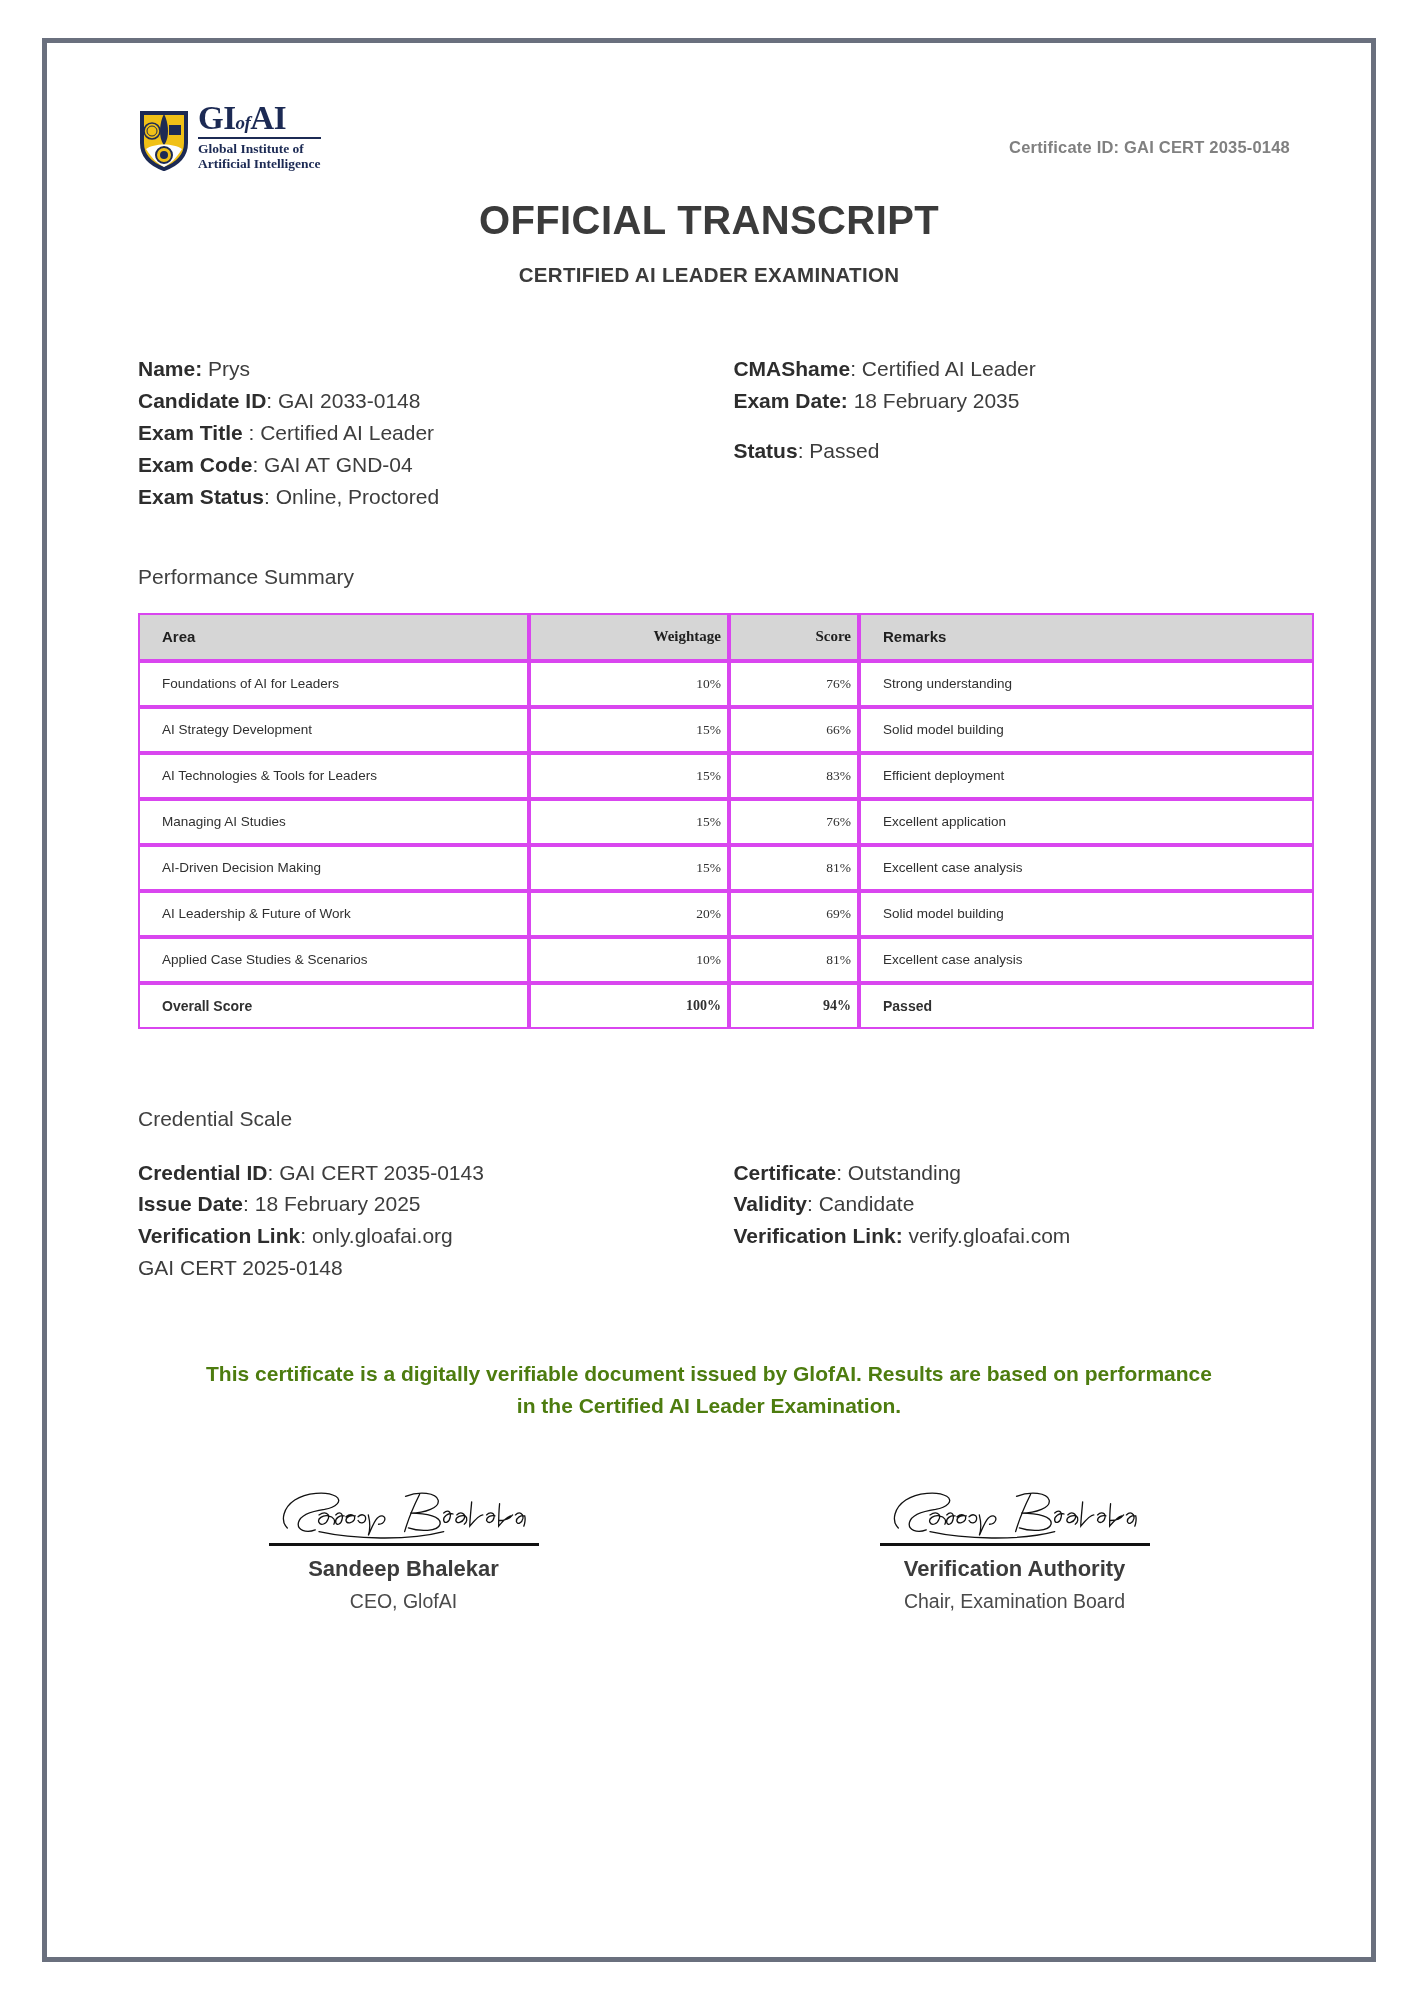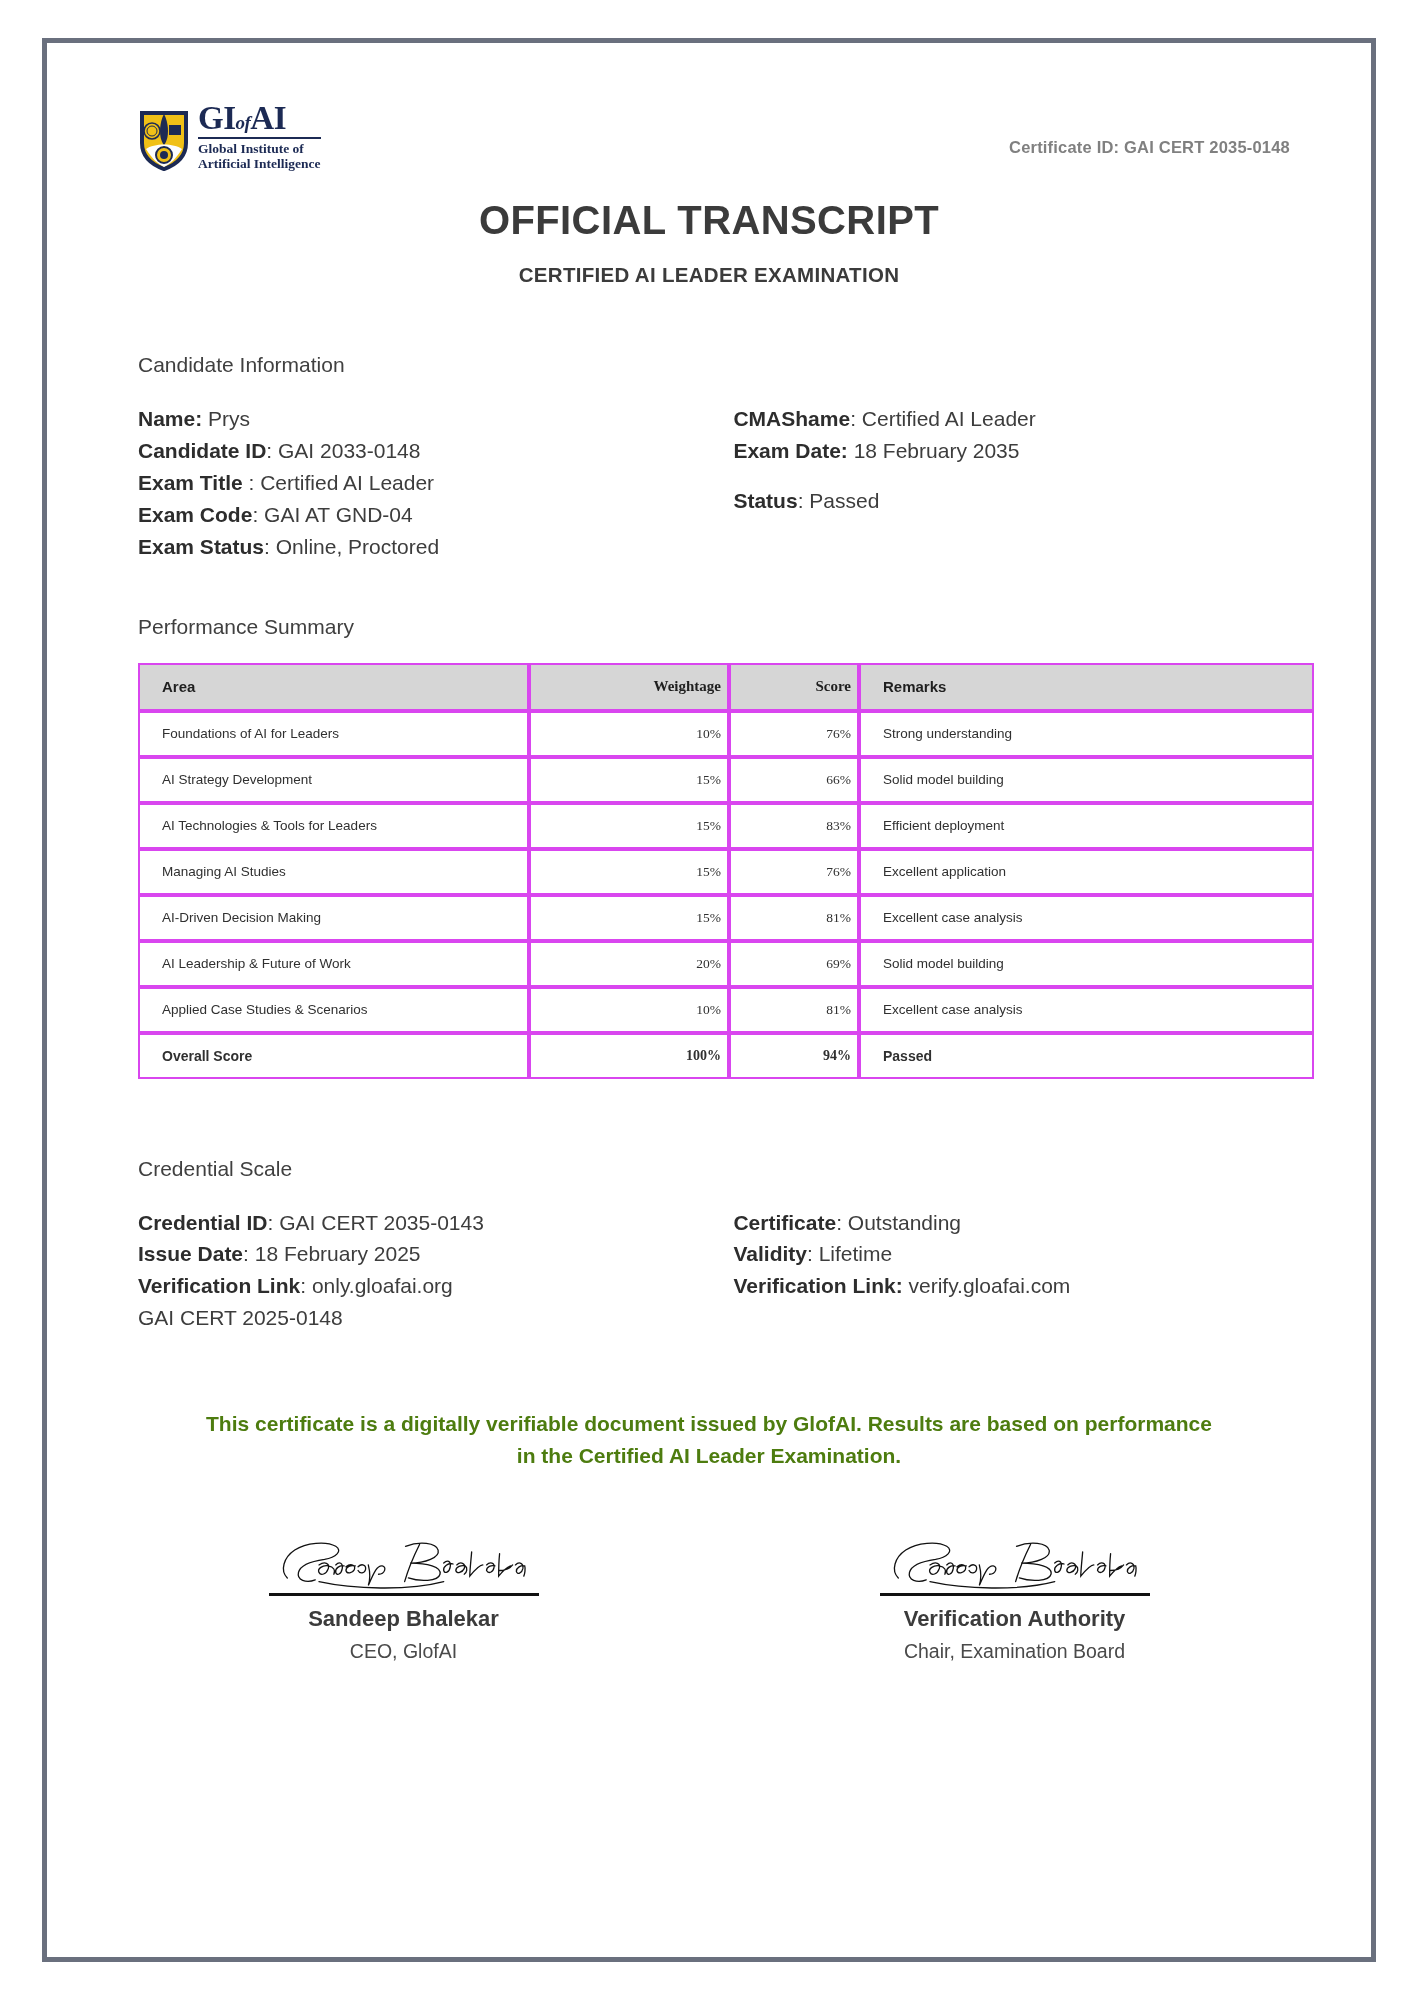--- a/index.html
+++ b/index.html
@@ -229,21 +229,20 @@
           <div class="logo-sub">Artificial Intelligence</div>
         </div>
       </div>
       <div class="cert-id">Certificate ID: GAI CERT 2035-0148</div>
     </div>
 
     <div class="doc-title">OFFICIAL TRANSCRIPT</div>
     <div class="doc-subtitle">CERTIFIED AI LEADER EXAMINATION</div>
 
     <div style="margin-top:66px;">
-      <div class="section-heading">Candidate Information</div>
       <div class="two-col">
         <div class="col-left">
           <div class="field"><b>Name:</b><span> Prys</span></div>
           <div class="field"><b>Candidate ID</b><span>: GAI 2033-0148</span></div>
           <div class="field"><b>Exam Title </b><span>: Certified AI Leader</span></div>
           <div class="field"><b>Exam Code</b><span>: GAI AT GND-04</span></div>
           <div class="field"><b>Exam Status</b><span>: Online, Proctored</span></div>
         </div>
         <div class="col-right">
           <div class="field"><b>CMAShame</b><span>: Certified AI Leader</span></div>
@@ -330,21 +329,21 @@
       <div class="section-heading">Credential Scale</div>
       <div class="two-col">
         <div class="col-left">
           <div class="field"><b>Credential ID</b><span>: GAI CERT 2035-0143</span></div>
           <div class="field"><b>Issue Date</b><span>: 18 February 2025</span></div>
           <div class="field"><b>Verification Link</b><span>: only.gloafai.org</span></div>
           <div class="plain-line">GAI CERT 2025-0148</div>
         </div>
         <div class="col-right">
           <div class="field"><b>Certificate</b><span>: Outstanding</span></div>
-          <div class="field"><b>Validity</b><span>: Lifetime</span></div>
+          <div class="field"><b>Validity</b><span>: Candidate</span></div>
           <div class="field"><b>Verification Link:</b><span> verify.gloafai.com</span></div>
         </div>
       </div>
     </div>
 
     <div class="footer-note">This certificate is a digitally verifiable document issued by GlofAI. Results are based on performance in the Certified AI Leader  Examination.</div>
 
     <div class="sigs">
 
       <div class="sig-block">

